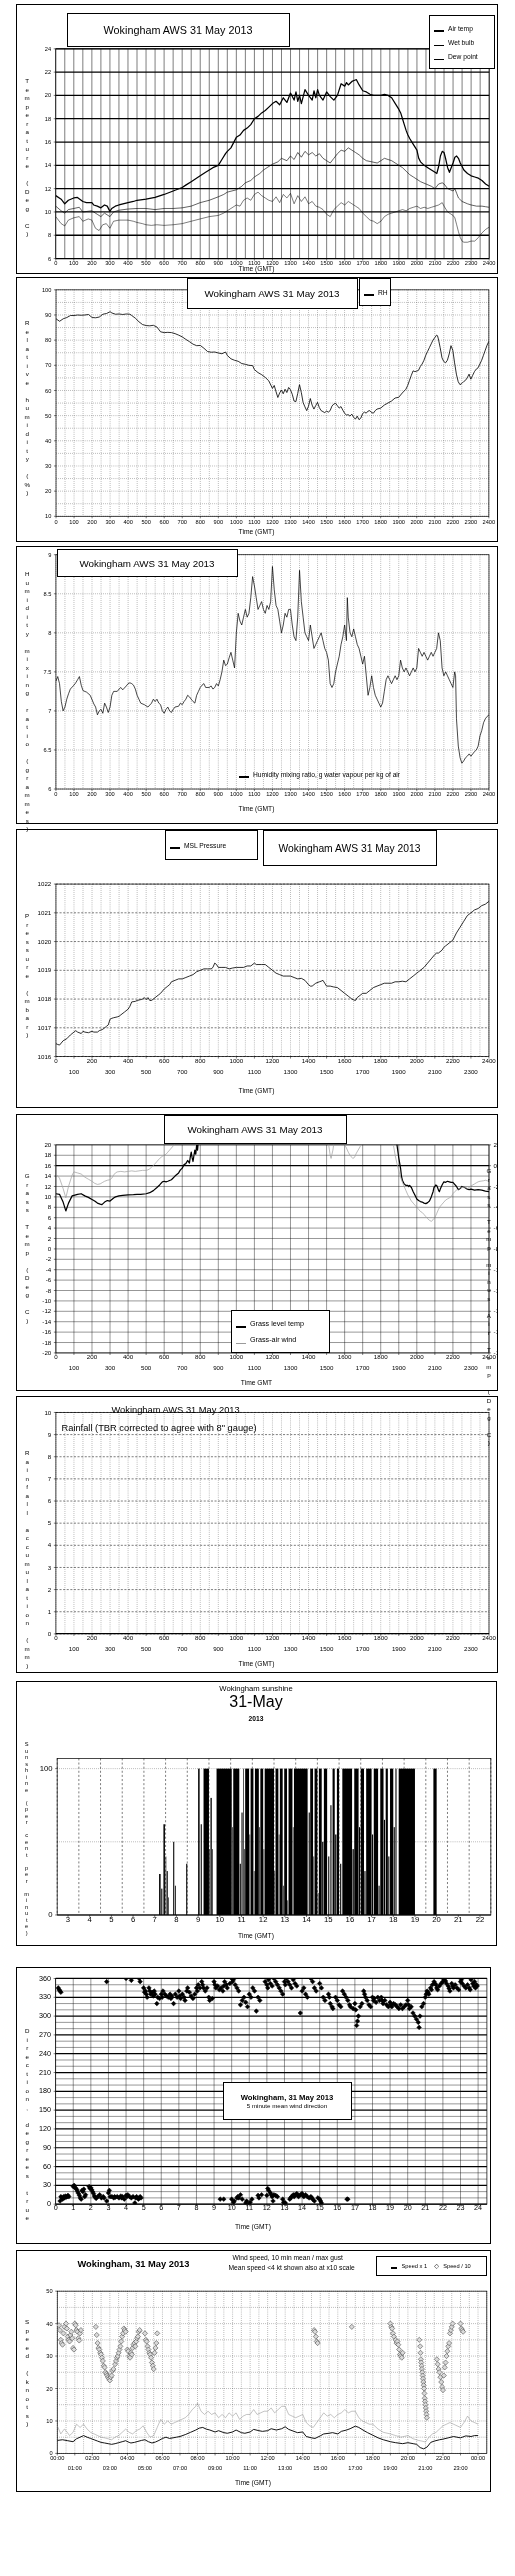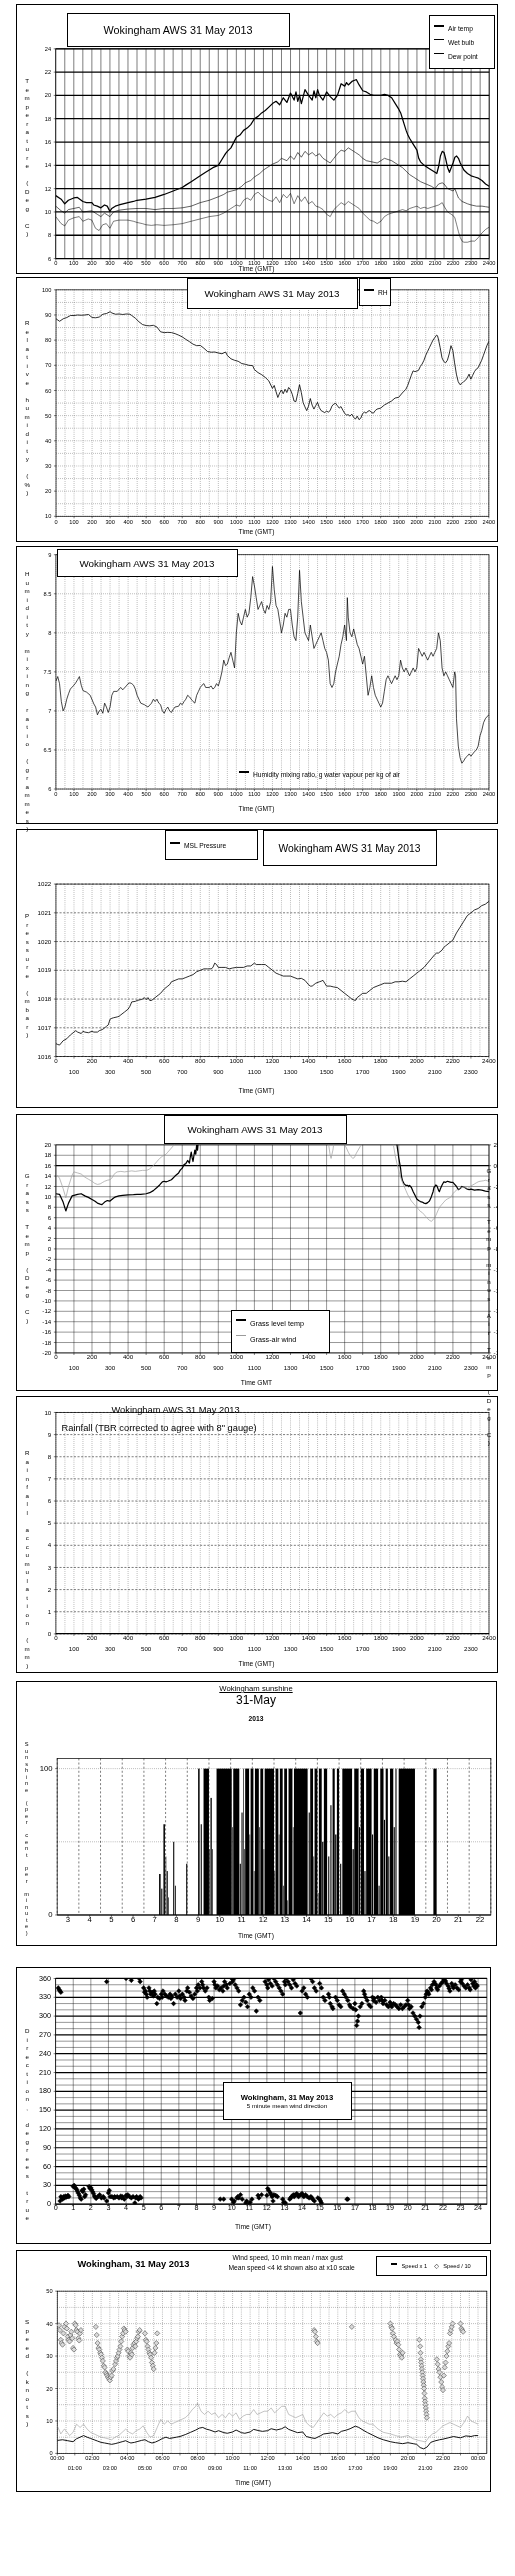--- a/index.html
+++ b/index.html
@@ -5,21 +5,21 @@
   html,body{margin:0;padding:0;}
   body{width:515px;height:2576px;position:relative;background:#fff;color:#000;
        font-family:"Liberation Sans","DejaVu Sans",sans-serif;}
   .panel{position:absolute;left:15.5px;background:#fff;border:1px solid #000;box-sizing:border-box;}
   .panel svg{position:absolute;left:0;top:0;}
   .tbox{position:absolute;background:#fff;border:1px solid #000;box-sizing:border-box;
         display:flex;align-items:center;justify-content:center;text-align:center;z-index:4;}
   .legend{position:absolute;background:#fff;border:1px solid #000;box-sizing:border-box;z-index:4;
           padding:2.1px 4.1px;display:flex;flex-direction:column;justify-content:space-evenly;}
   .legend.row{flex-direction:row;align-items:center;gap:7.2px;justify-content:center;}
-  .litem{display:flex;align-items:flex-start;gap:4.1px;font-size:6.7px;white-space:nowrap;}
+  .litem{display:flex;align-items:flex-end;gap:4.1px;font-size:6.7px;white-space:nowrap;}
   .lsamp{display:inline-block;width:10.3px;height:0;border-top:1px solid #000;flex:none;}
   .lsamp.thick{border-top-width:2.1px;}
   .lsamp.thin{border-top-width:0.5px;}
   .lsamp.gray{border-top-color:#9a9a9a;}
   .ldia{font-size:6.2px;line-height:1;}
   .ylab{position:absolute;writing-mode:vertical-lr;text-orientation:upright;letter-spacing:1.5px;
         font-size:6.2px;z-index:2;white-space:nowrap;color:#000;}
   .xlab{position:absolute;left:0;right:0;text-align:center;font-size:6.7px;z-index:2;}
   .txt{position:absolute;z-index:4;white-space:nowrap;}
   .ctr{left:0;right:0;text-align:center;}
@@ -1105,22 +1105,22 @@
       <text x="814.75" y="466" text-anchor="middle" font-size="15" fill="#000">20</text>
       <line x1="856.85" y1="452" x2="856.85" y2="456" stroke="#000" stroke-width="1"></line>
       <text x="856.85" y="466" text-anchor="middle" font-size="15" fill="#000">21</text>
       <line x1="898.9499999999999" y1="452" x2="898.9499999999999" y2="456" stroke="#000" stroke-width="1"></line>
       <text x="898.9499999999999" y="466" text-anchor="middle" font-size="15" fill="#000">22</text>
       <line x1="74" y1="452" x2="78" y2="452" stroke="#000" stroke-width="1"></line>
       <text x="69" y="456" text-anchor="end" font-size="15" fill="#000">0</text>
       <line x1="74" y1="167.8878504672897" x2="78" y2="167.8878504672897" stroke="#000" stroke-width="1"></line>
       <text x="69" y="171.8878504672897" text-anchor="end" font-size="15" fill="#000">100</text>
     </svg>
-  <div class="txt ctr" style="top:2.1px;font-size:7.7px;text-decoration:underline;">Wokingham sunshine</div>
-  <div class="txt ctr" style="top:11.3px;font-size:12px;">31-May</div>
+  <div class="txt ctr" style="top:2.1px;font-size:7.7px;">Wokingham sunshine</div>
+  <div class="txt ctr" style="top:11.3px;font-size:16px;">31-May</div>
   <div class="txt ctr" style="top:33px;font-size:6.7px;font-weight:bold;">2013</div>
   <div class="ylab" style="left:7.2px;top:59px;font-size:5.7px;letter-spacing:0.5px;">Sunshine (per cent per minute)</div>
   <div class="xlab" style="top:250px;">Time (GMT)</div>
 </div>
 
 <div class="panel" id="p7" style="top:1967px;width:475px;height:277px;">
   <svg width="473" height="275" viewBox="0 0 918 533">
       <defs>
         <clipPath id="clip7">
           <rect x="75" y="20" width="837" height="438"></rect>

